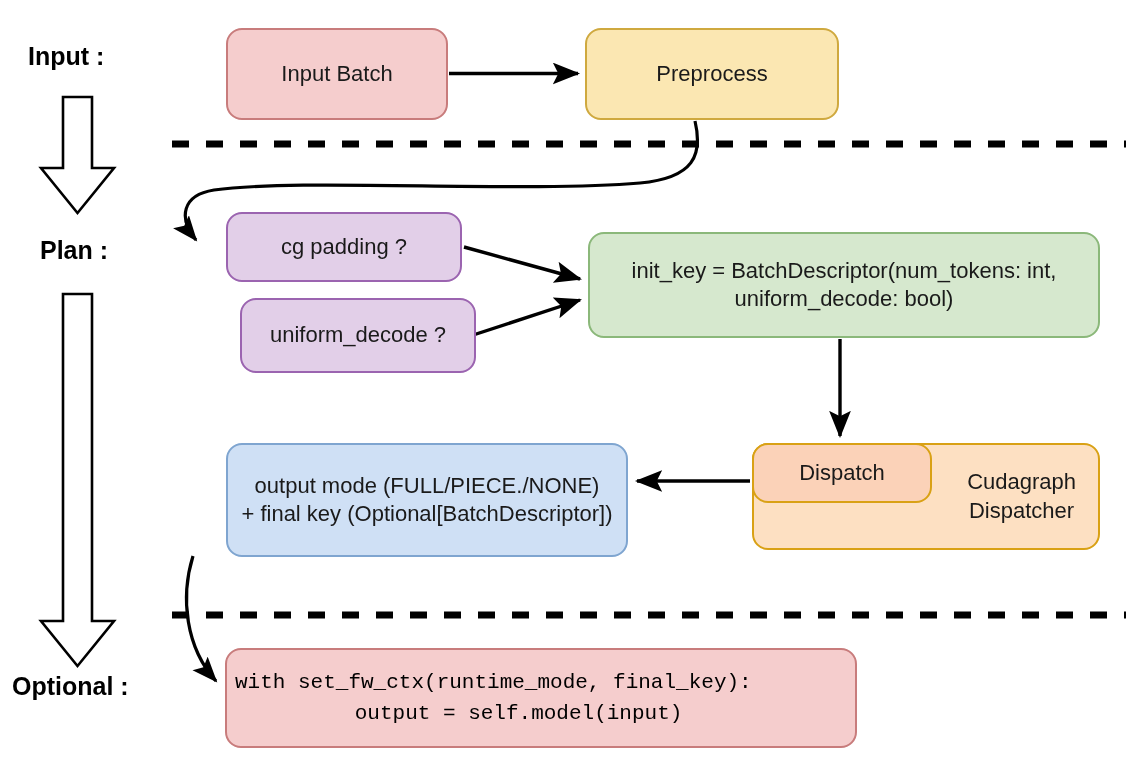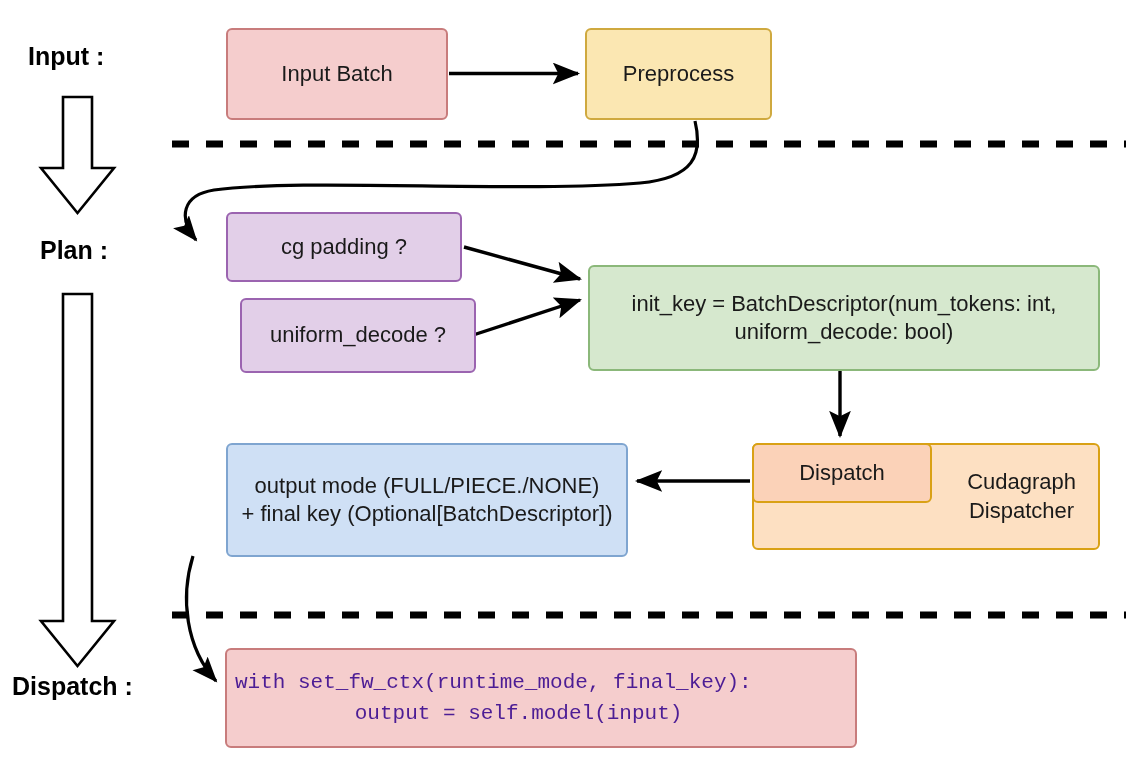--- a/index.html
+++ b/index.html
@@ -25,21 +25,21 @@
     position: absolute;
     font-family: "Liberation Sans", sans-serif;
     font-weight: bold;
     font-size: 25px;
     color: #000000;
     white-space: nowrap;
   }
   .node {
     position: absolute;
     box-sizing: border-box;
-    border-radius: 6px;
+    border-radius: 16px;
     border: 2px solid #888;
     display: flex;
     align-items: center;
     justify-content: center;
     text-align: center;
     font-family: "Liberation Sans", sans-serif;
     font-size: 22px;
     color: #1a1a1a;
     line-height: 1.28;
     padding: 4px 10px;
@@ -52,21 +52,20 @@
     background: #fbe7b2;
     border-color: #cfa93f;
   }
   .node-purple {
     background: #e2cfe8;
     border-color: #9b64b0;
   }
   .node-green {
     background: #d6e8ce;
     border-color: #8bb87a;
-    margin-top: 33px;
   }
   .node-blue {
     background: #cfe0f5;
     border-color: #7fa5d0;
   }
   .node-orange-outer {
     background: #fde0c2;
     border-color: #d9a115;
     align-items: center;
     justify-content: flex-end;
@@ -78,21 +77,21 @@
   }
   .node-code {
     background: #f5cdcd;
     border-color: #c87c7c;
     font-family: "Liberation Mono", monospace;
     font-size: 21px;
     justify-content: flex-start;
     align-items: center;
     white-space: pre;
     padding-left: 8px;
-    color: #4c1d95;
+    color: #000000;
     line-height: 1.5;
   }
   .node-label {
     display: block;
     white-space: pre-line;
   }
   .code-label {
     display: block;
     white-space: pre;
   }
@@ -126,27 +125,27 @@
 
     <line x1="840" y1="339" x2="840" y2="436" stroke="#000000" stroke-width="3.4" marker-end="url(#arrowhead)"></line>
 
     <line x1="750" y1="481" x2="637" y2="481" stroke="#000000" stroke-width="3.4" marker-end="url(#arrowhead)"></line>
 
     <path d="M 193,556 C 180,598 186,648 216,681" fill="none" stroke="#000000" stroke-width="3.2" marker-end="url(#arrowhead)"></path>
   </svg>
 
   <div class="stage-label" style="left:28px; top:42px;">Input :</div>
   <div class="stage-label" style="left:40px; top:236px;">Plan :</div>
-  <div class="stage-label" style="left:12px; top:672px;">Dispatch :</div>
+  <div class="stage-label" style="left:12px; top:672px;">Optional :</div>
 
   <div class="node node-pink" style="left:226px; top:28px; width:222px; height:92px;">
     <span class="node-label">Input Batch</span>
   </div>
 
-  <div class="node node-yellow" style="left:585px; top:28px; width:187px; height:92px;">
+  <div class="node node-yellow" style="left:585px; top:28px; width:254px; height:92px;">
     <span class="node-label">Preprocess</span>
   </div>
 
   <div class="node node-purple" style="left:226px; top:212px; width:236px; height:70px;">
     <span class="node-label">cg padding ?</span>
   </div>
 
   <div class="node node-purple" style="left:240px; top:298px; width:236px; height:75px;">
     <span class="node-label">uniform_decode ?</span>
   </div>

